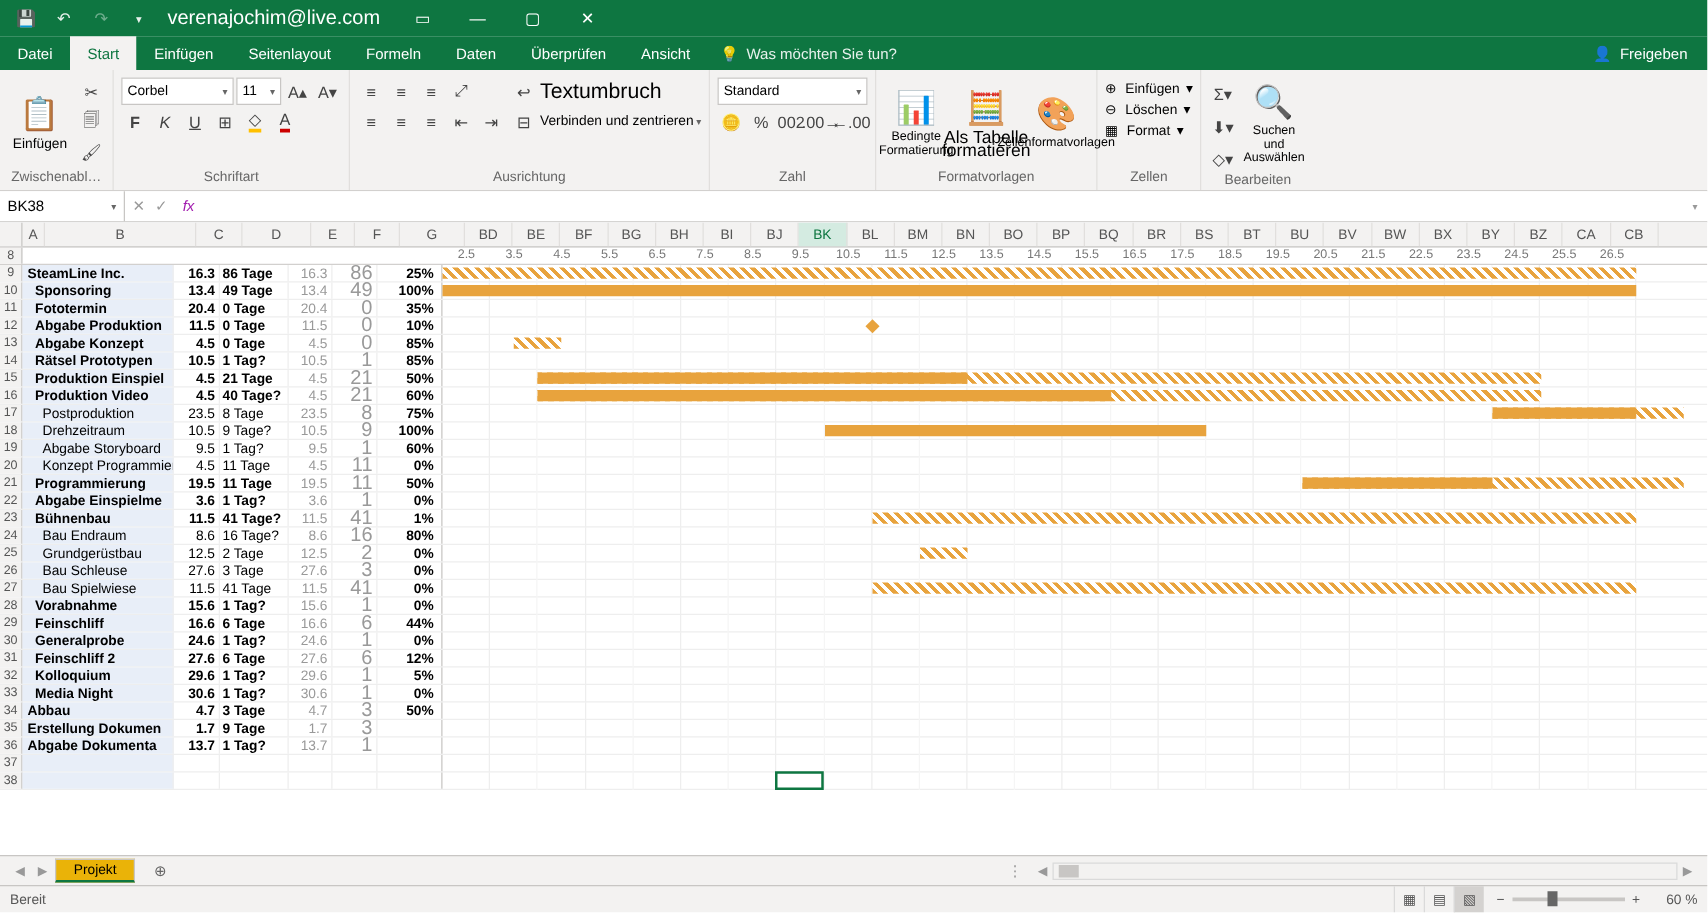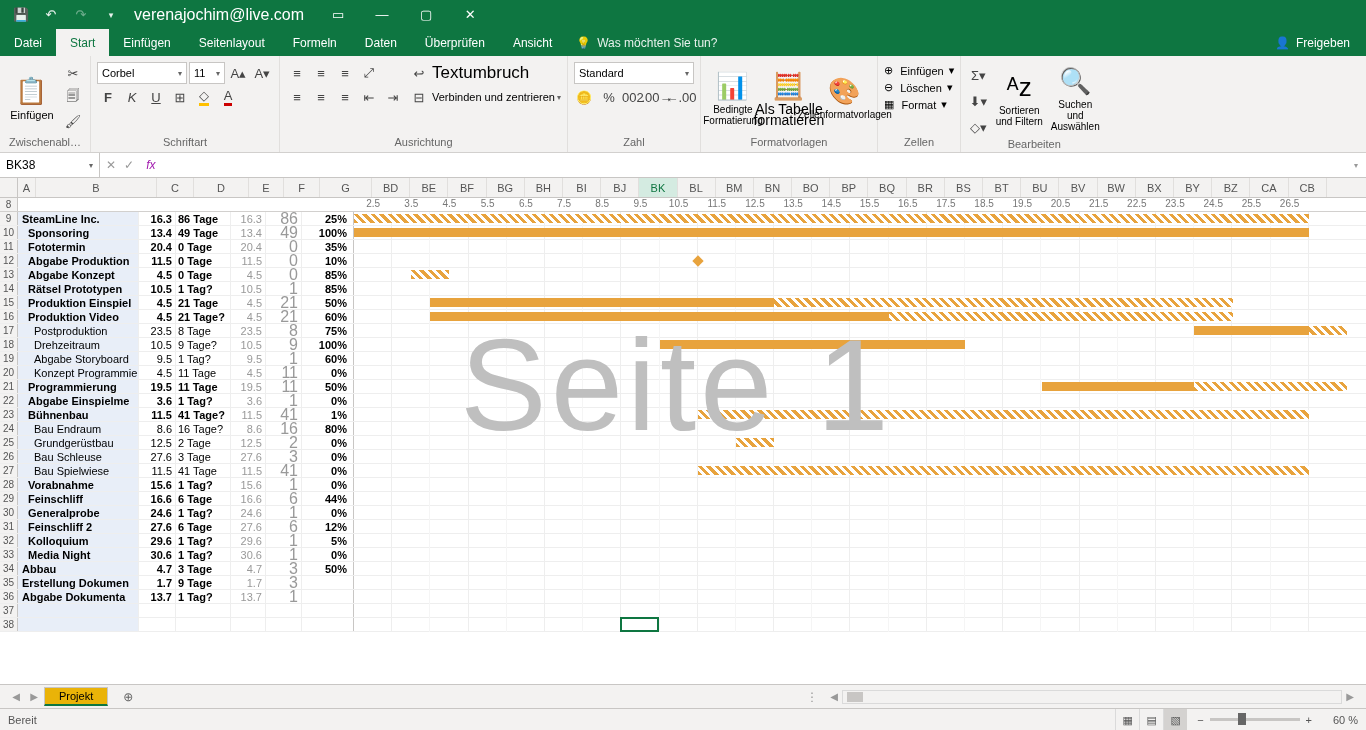--- a/index.html
+++ b/index.html
@@ -239,24 +239,20 @@
     <div class="group-label">Zellen</div>
   </div>
   <div class="group" style="border-right:none">
     <div class="group-body">
       <div class="col" style="gap:4px;padding-top:4px">
         <div class="sbtn">Σ▾</div>
         <div class="sbtn">⬇▾</div>
         <div class="sbtn">◇▾</div>
       </div>
       <div class="bigbtn">
-          <span class="ico">ᴬz</span>
-          <span style="font-size:10px;line-height:11px">Sortieren und Filtern</span>
-        </div>
-      <div class="bigbtn">
           <span class="ico">🔍</span>
           <span style="font-size:10px;line-height:11px">Suchen und Auswählen</span>
         </div>
     </div>
     <div class="group-label">Bearbeiten</div>
   </div>
 </div>
 
 <div class="namebox-bar">
   <div class="namebox">
@@ -335,21 +331,20 @@
       <div class="dc">19.5</div>
       <div class="dc">20.5</div>
       <div class="dc">21.5</div>
       <div class="dc">22.5</div>
       <div class="dc">23.5</div>
       <div class="dc">24.5</div>
       <div class="dc">25.5</div>
       <div class="dc">26.5</div>
     </div>
   <div class="rows" id="rows">
-    <div class="watermark">Seite 1</div>
   <div class="datarow">
         <div class="rh">9</div>
         <div class="cellB bold">SteamLine Inc.</div>
         <div class="cellC" style="font-weight: bold;">16.3</div>
         <div class="cellD" style="font-weight: bold;">86 Tage</div>
         <div class="cellE">16.3</div>
         <div class="cellF">86</div>
         <div class="cellG">25%</div>
         <div class="chart">
           <div class="chart-grid">
@@ -612,21 +607,21 @@
             <div></div>
           </div>
           <div class="bar hatch" style="left: 76.4px; width: 802.2px;"></div>
           <div class="bar solid" style="left: 76.4px; width: 343.8px;"></div>
         </div>
       </div>
       <div class="datarow">
         <div class="rh">16</div>
         <div class="cellB bold ind1" style="padding-left: 10px;">Produktion Video</div>
         <div class="cellC" style="font-weight: bold;">4.5</div>
-        <div class="cellD" style="font-weight: bold;">21 Tage?</div>
+        <div class="cellD" style="font-weight: bold;">40 Tage?</div>
         <div class="cellE">4.5</div>
         <div class="cellF">21</div>
         <div class="cellG">60%</div>
         <div class="chart">
           <div class="chart-grid">
             <div></div>
             <div></div>
             <div></div>
             <div></div>
             <div></div>

